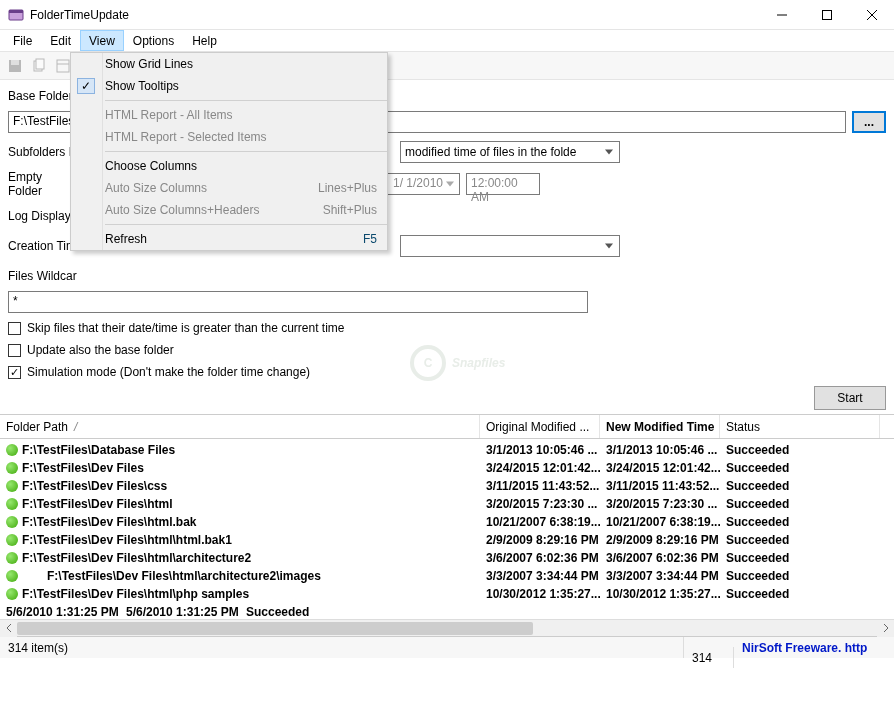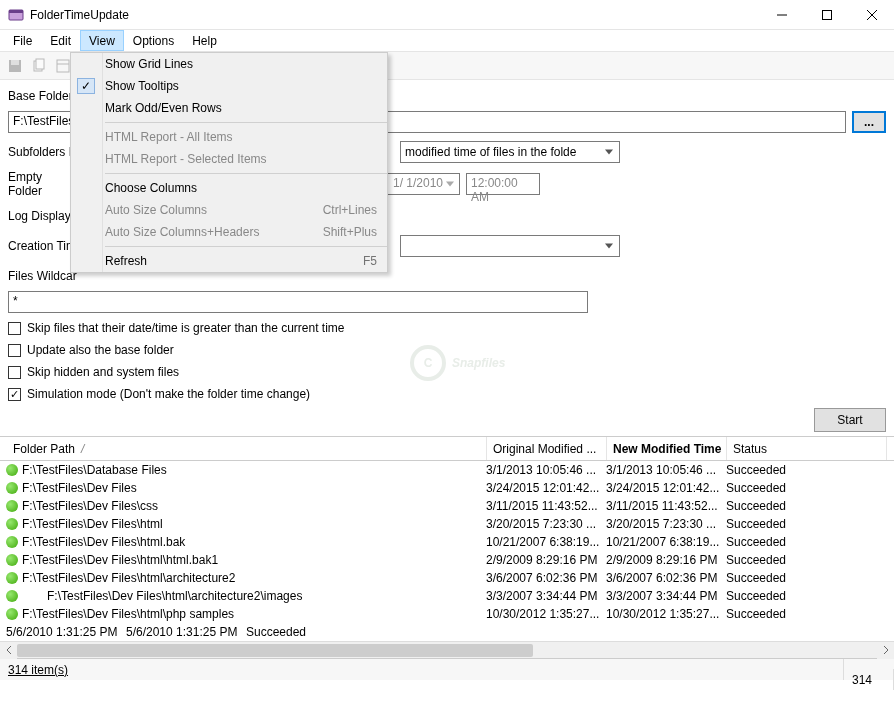--- a/index.html
+++ b/index.html
@@ -26,42 +26,42 @@
     .dropdown { border: 1px solid #7a7a7a; height: 22px; background: #fff; display: flex; align-items: center; padding: 0 4px; position: relative; }
     .dropdown::after { content: ""; position: absolute; right: 6px; top: 50%; width: 0; height: 0; border-left: 4px solid transparent; border-right: 4px solid transparent; border-top: 5px solid #555; transform: translateY(-50%); }
     .datebox, .timebox { border: 1px solid #7a7a7a; height: 22px; padding: 2px 16px 2px 4px; background: #fff; position: relative; color: #888; }
     .datebox::after { content: ""; position: absolute; right: 5px; top: 50%; width: 0; height: 0; border-left: 4px solid transparent; border-right: 4px solid transparent; border-top: 5px solid #aaa; transform: translateY(-50%); }
     .checkbox-row { display: flex; align-items: center; gap: 6px; padding: 1px 0; }
     .checkbox { width: 13px; height: 13px; border: 1px solid #333; background: #fff; display: inline-flex; align-items: center; justify-content: center; }
     .checkbox.checked::after { content: "✓"; font-size: 11px; color: #000; line-height: 1; }
     .start-btn { margin-left: auto; width: 72px; height: 24px; border: 1px solid #999; background: #e1e1e1; display: flex; align-items: center; justify-content: center; }
     
     .grid-area { border-top: 1px solid #ccc; }
-    .grid-header { display: flex; background: #fff; border-bottom: 1px solid #ccc; height: 24px; justify-content: center; }
+    .grid-header { display: flex; background: #fff; border-bottom: 1px solid #ccc; height: 24px; }
     .gh-cell { padding: 3px 6px; border-right: 1px solid #e5e5e5; display: flex; align-items: center; white-space: nowrap; overflow: hidden; }
     .gh-cell .sort { margin-left: 6px; font-style: italic; color: #888; }
     .grid-body { overflow: hidden; }
-    .grid-row { display: flex; height: 18px; align-items: center; }
+    .grid-row { display: flex; height: 18px; align-items: flex-end; font-weight: bold; }
     .gr-cell { padding: 0 6px; white-space: nowrap; overflow: hidden; display: flex; align-items: center; gap: 4px; }
     .row-icon { width: 12px; height: 12px; border-radius: 50%; background: radial-gradient(circle at 35% 35%, #97e86f, #3fa80a); flex-shrink: 0; }
     
     .hscrollbar { height: 17px; background: #f0f0f0; display: flex; align-items: center; border-top: 1px solid #ddd; }
     .scroll-btn { width: 17px; height: 17px; display: flex; align-items: center; justify-content: center; background: #f0f0f0; }
     .scroll-track { flex: 1; position: relative; height: 17px; }
     .scroll-thumb { position: absolute; left: 0; top: 2px; height: 13px; width: 60%; background: #cdcdcd; border-radius: 2px; }
     
     .statusbar { height: 22px; border-top: 1px solid #ccc; display: flex; align-items: center; background: #f7f7f7; }
     .status-cell { padding: 2px 8px; border-right: 1px solid #ddd; height: 100%; display: flex; align-items: center; }
     .status-link { color: #0018c8; font-weight: bold; }
     
     .dropdown-menu { position: absolute; left: 70px; top: 52px; width: 318px; background: #f0f0f0; border: 1px solid #ccc; box-shadow: 3px 3px 4px rgba(0,0,0,0.2); z-index: 100; }
     .dm-item { display: flex; align-items: center; height: 22px; padding: 0 10px 0 34px; position: relative; }
     .dm-item.disabled { color: #888; }
     .dm-check { position: absolute; left: 6px; top: 3px; width: 18px; height: 16px; border: 1px solid #8cb3e0; background: #d6e6f7; display: flex; align-items: center; justify-content: center; }
-    .dm-shortcut { margin-left: auto; color: #737373; }
+    .dm-shortcut { margin-left: auto; color: #0c4a6e; }
     .dm-item.disabled .dm-shortcut { color: #888; }
     .dm-sep { height: 1px; background: #d0d0d0; margin: 3px 0 3px 34px; }
     .dm-iconcol { position: absolute; left: 0; top: 0; bottom: 0; width: 32px; background: #f0f0f0; border-right: 1px solid #e0e0e0; }
     .dm-items { position: relative; }
     
     .watermark { position: absolute; left: 410px; top: 345px; font-size: 22px; font-style: italic; font-weight: bold; color: #e8ede8; display: flex; align-items: center; gap: 6px; z-index: 0; }
     .watermark-c { width: 36px; height: 36px; border: 4px solid #e8ede8; border-radius: 50%; display: flex; align-items: center; justify-content: center; font-style: normal; }
   </style>
 </head>
 <body>
@@ -166,24 +166,20 @@
   </div>
   <div class="checkbox-row">
     <span class="checkbox"></span>
     <span>Skip files that their date/time is greater than the current time</span>
   </div>
   <div class="checkbox-row">
     <span class="checkbox"></span>
     <span>Update also the base folder</span>
   </div>
   <div class="checkbox-row">
-    <span class="checkbox"></span>
-    <span>Skip hidden and system files</span>
-  </div>
-  <div class="checkbox-row">
     <span class="checkbox checked"></span>
     <span>Simulation mode (Don't make the folder time change)</span>
   </div>
   <div class="form-row">
     <div class="start-btn">Start</div>
   </div>
 </div>
 
 <div class="watermark">
   <span class="watermark-c">C</span>
@@ -300,51 +296,49 @@
       <div class="scroll-thumb"></div>
     </div>
   <div class="scroll-btn">
       <svg width="8" height="8">
         <path d="M2 0 L6 4 L2 8" fill="none" stroke="#666"></path>
       </svg>
     </div>
 </div>
 
 <div class="statusbar">
-  <div class="status-cell" style="flex:1;text-decoration:underline;">314 item(s)</div>
+  <div class="status-cell" style="flex:1;">314 item(s)</div>
   <div class="status-cell" style="width:50px;margin-top:20px;">314</div>
+  <div class="status-cell status-link" style="border-right:none; width:160px; overflow:hidden;">NirSoft Freeware.  http</div>
 </div>
 
 <div class="dropdown-menu">
   <div class="dm-iconcol"></div>
   <div class="dm-items">
     <div class="dm-item">
         <span>Show Grid Lines</span>
       </div>
     <div class="dm-item">
         <span class="dm-check">✓</span>
         <span>Show Tooltips</span>
       </div>
-    <div class="dm-item">
-        <span>Mark Odd/Even Rows</span>
-      </div>
     <div class="dm-sep"></div>
     <div class="dm-item disabled">
         <span>HTML Report - All Items</span>
       </div>
     <div class="dm-item disabled">
         <span>HTML Report - Selected Items</span>
       </div>
     <div class="dm-sep"></div>
     <div class="dm-item">
         <span>Choose Columns</span>
       </div>
     <div class="dm-item disabled">
         <span>Auto Size Columns</span>
-        <span class="dm-shortcut">Ctrl+Lines</span>
+        <span class="dm-shortcut">Lines+Plus</span>
       </div>
     <div class="dm-item disabled">
         <span>Auto Size Columns+Headers</span>
         <span class="dm-shortcut">Shift+Plus</span>
       </div>
     <div class="dm-sep"></div>
     <div class="dm-item">
         <span>Refresh</span>
         <span class="dm-shortcut">F5</span>
       </div>

